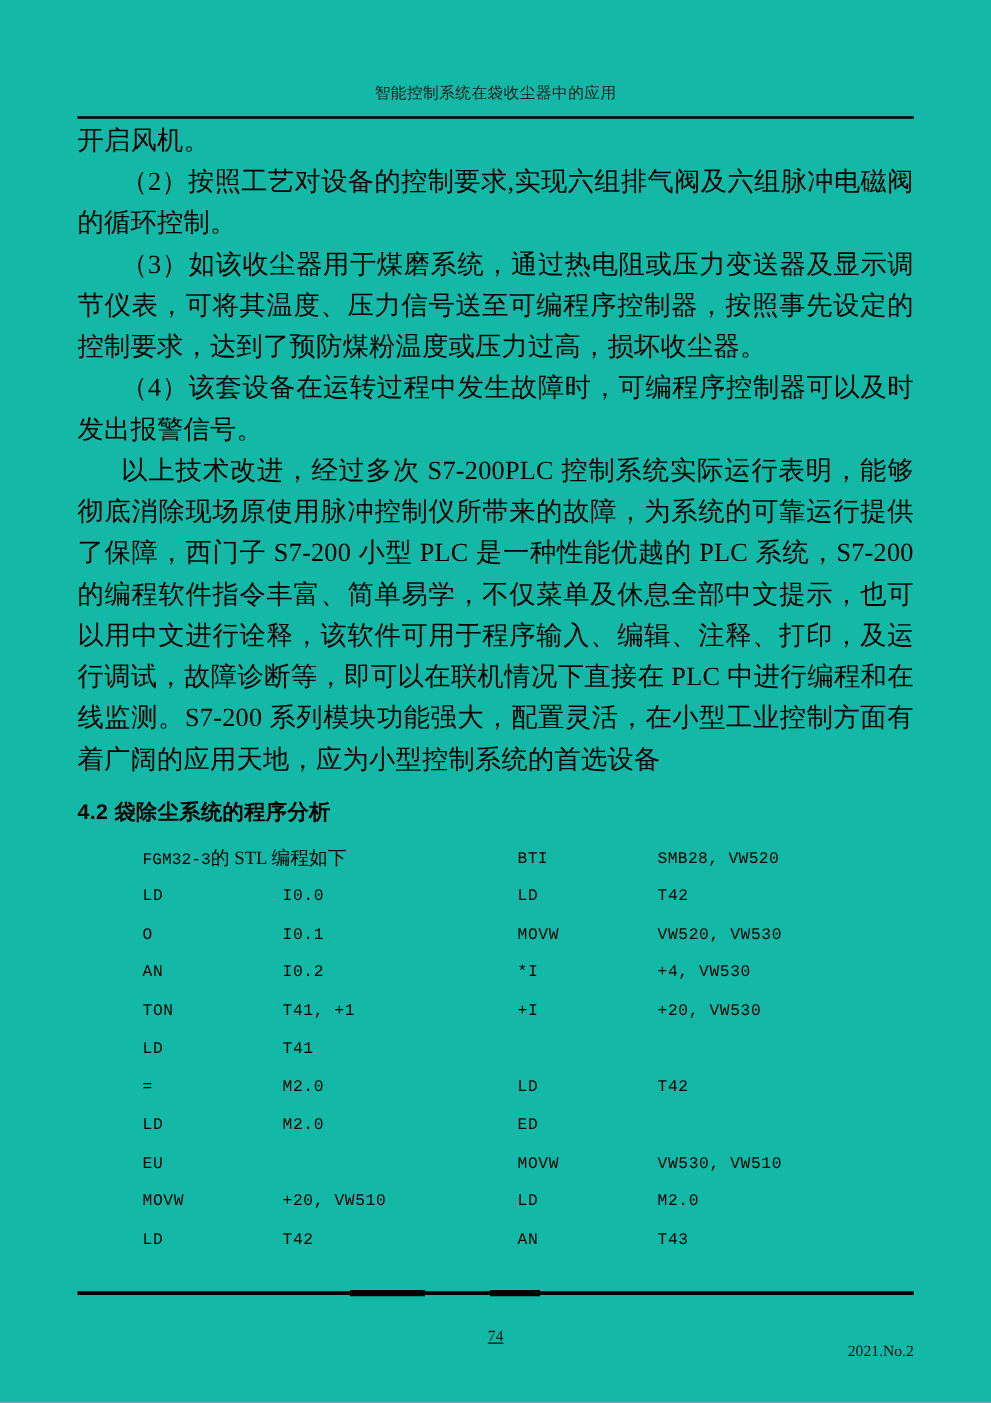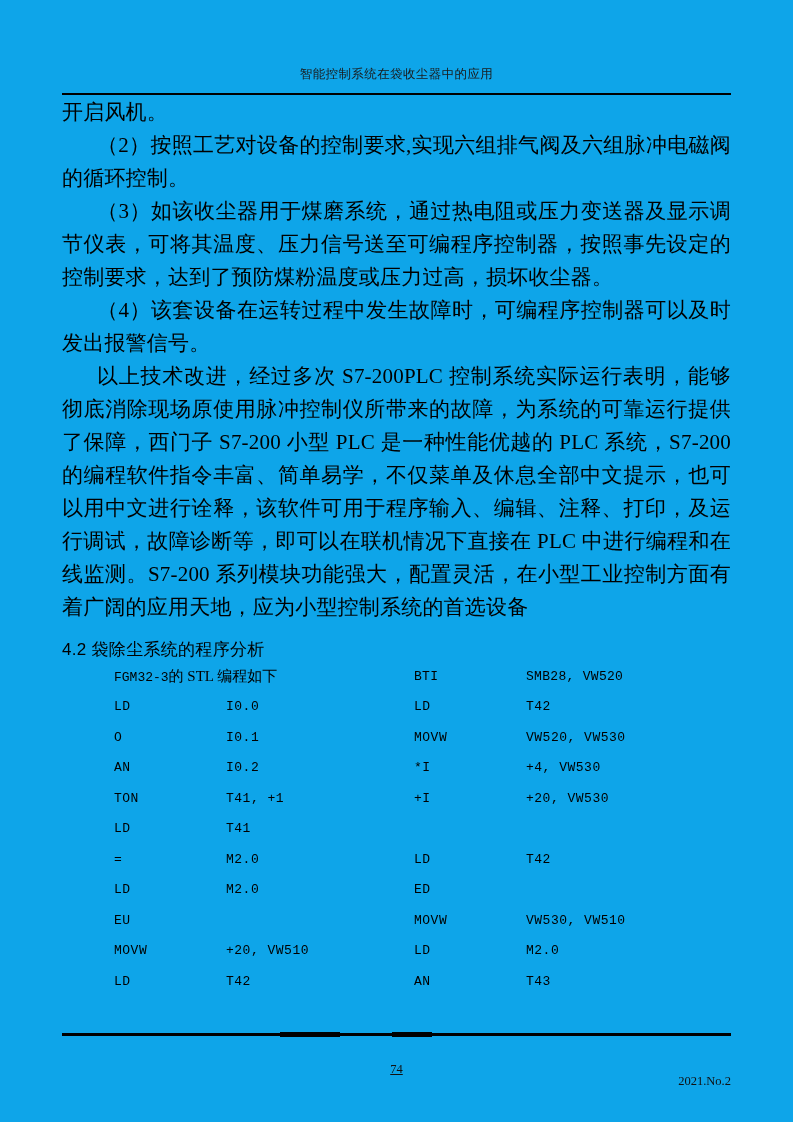--- a/index.html
+++ b/index.html
@@ -3,21 +3,21 @@
 <meta charset="utf-8">
 <style>
   html, body {
     margin: 0;
     padding: 0;
     background: #b0b0b0;
   }
   .page {
     width: 793px;
     height: 1122px;
-    background: #0ea5e9;
+    background: #14b8a6;
     position: relative;
     box-sizing: border-box;
     font-family: "Liberation Serif", serif;
     overflow: hidden;
   }
   .header-title {
     position: absolute;
     top: 66px;
     left: 0;
     width: 793px;
@@ -47,24 +47,24 @@
     line-height: 33px;
     color: #000000;
     text-align: justify;
     text-justify: inter-ideograph;
     letter-spacing: 0.2px;
   }
   p.indent {
     text-indent: 35px;
   }
   h2.section-title {
-    margin: 14px 0 0 0;
+    margin: 14px 0 10px 0;
     font-family: "Liberation Sans", sans-serif;
     font-size: 17px;
-    font-weight: normal;
+    font-weight: bold;
     color: #000000;
     letter-spacing: 0.3px;
   }
   .code-block {
     margin-top: 0;
     margin-left: 52px;
     width: 600px;
     font-family: "Liberation Mono", monospace;
     font-size: 13px;
     color: #000000;

